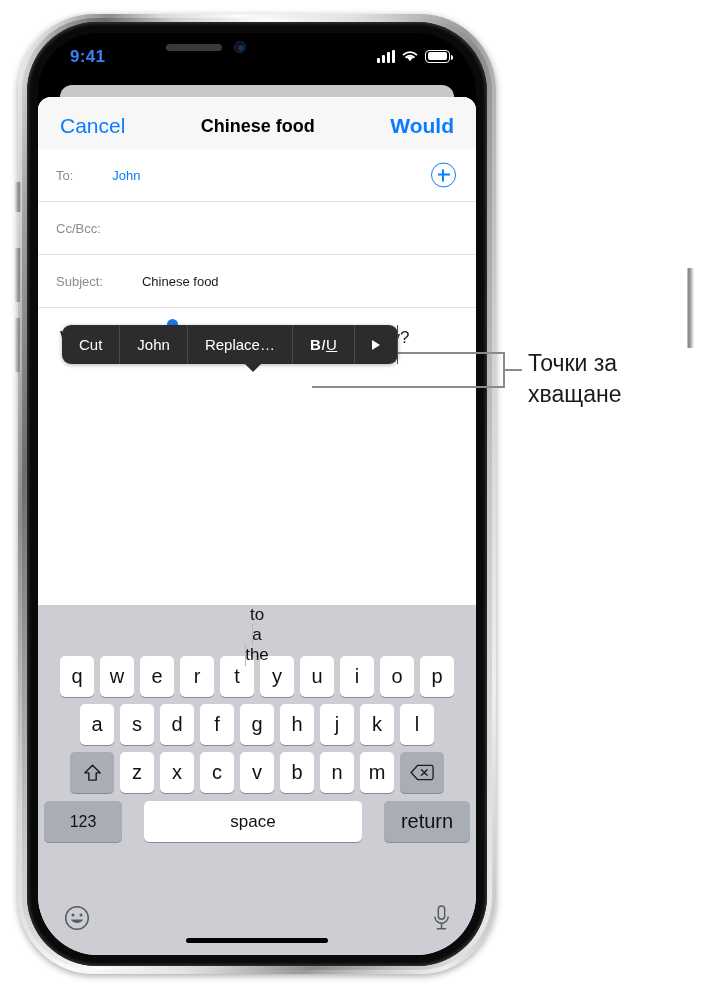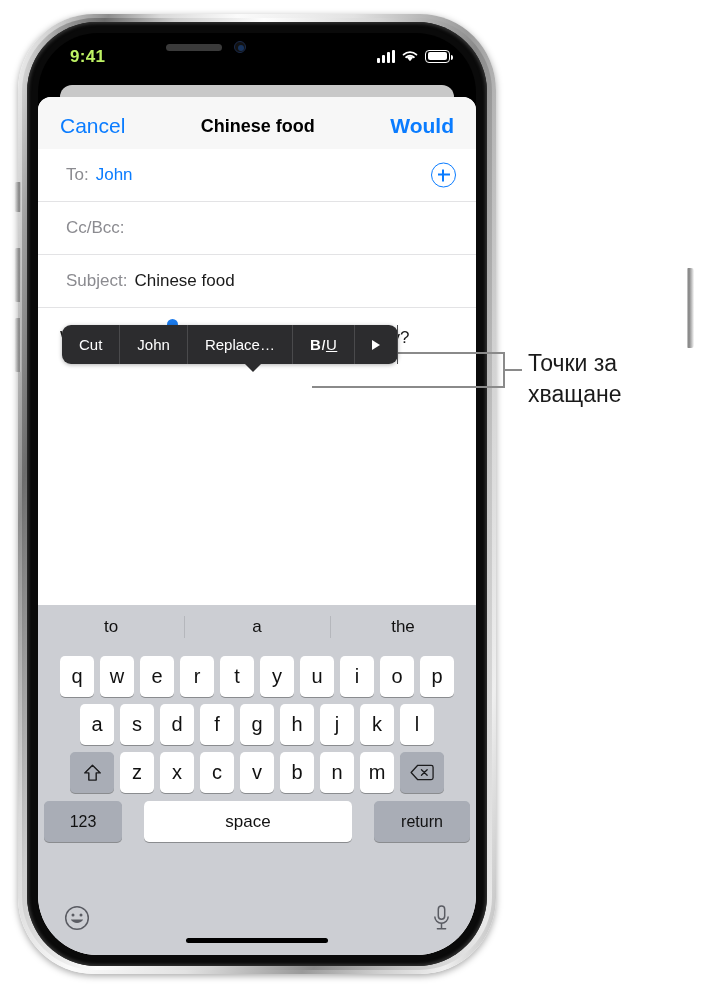--- a/index.html
+++ b/index.html
@@ -50,21 +50,21 @@
   .sb3 { top: 318px; height: 54px; }
   .side-btn-r {
     position: absolute; right: 14px; top: 268px; width: 7px; height: 80px;
     background: linear-gradient(270deg,#fafafa,#b5b5b5 40%,#7e7e7e 75%,#d6d6d6);
     border-radius: 1px 3px 3px 1px;
   }
 
   
   .statusbar {
     position: absolute; left: 0; top: 0; width: 438px; height: 52px;
-    color: #bef264;
+    color: #3b82f6;
   }
   .notch {
     position: absolute; left: 50%; top: 0; transform: translateX(-50%);
     width: 164px; height: 28px; background: #000;
     border-radius: 0 0 20px 20px;
   }
   .speaker {
     position: absolute; left: 128px; top: 11px; width: 56px; height: 7px;
     border-radius: 4px; background: #3a3a3a;
   }
@@ -116,23 +116,23 @@
   .navbar {
     position: relative; height: 52px; background: #f7f7f7;
     display: flex; align-items: center; justify-content: space-between;
     padding: 6px 22px 0 22px;
   }
   .nav-btn { color: #0a7cff; font-size: 21px; }
   .nav-btn.send { font-weight: bold; }
   .nav-title { font-size: 18px; font-weight: bold; color: #000; }
 
   .field {
-    position: relative; height: 53px; padding: 0 28px;
+    position: relative; height: 53px; padding: 0 18px;
     display: flex; align-items: center;
-    border-bottom: 1px solid #e3e3e5; background: #fff; font-size: 17px;
+    border-bottom: 1px solid #e3e3e5; background: #fff; font-size: 13px; gap: 32px;
   }
   .f-label { color: #8b8b90; }
   .f-value { color: #0a7cff; margin-left: 7px; }
   .f-value.dark { color: #1a1a1a; }
   .plus {
     position: absolute; right: 20px; top: 50%; transform: translateY(-50%);
     width: 25px; height: 25px; border: 1.7px solid #0a7cff; border-radius: 50%;
   }
   .plus::before,.plus::after{
     content:""; position:absolute; background:#0a7cff;
@@ -186,21 +186,21 @@
     border-top: 9px solid #2c2c2e;
   }
 
   
   .keyboard {
     position: absolute; left: 0; bottom: 0; width: 438px; height: 350px;
     background: #ccced3;
   }
   .predict {
     height: 44px; display: flex; align-items: center;
-    border-bottom: 0; background: #ccced3;
+    border-bottom: 0; background: #ccced3; flex-direction: column;
   }
   .predict .p {
     flex: 1; text-align: center; font-size: 17px; color: #111;
     position: relative;
   }
   .predict .p + .p::before {
     content: ""; position: absolute; left: 0; top: 50%; transform: translateY(-50%);
     width: 1px; height: 22px; background: #b5b7bc;
   }
   .krow { display: flex; justify-content: center; gap: 6px; margin-top: 7px; }
@@ -208,21 +208,21 @@
   .key {
     width: 34px; height: 41px; background: #fff; border-radius: 5px;
     display: flex; align-items: center; justify-content: center;
     font-size: 20px; color: #111;
     box-shadow: 0 1px 0 rgba(0,0,0,.32);
   }
   .key.wide { width: 44px; background: #a9adb6; }
   .krow.r4 { gap: 22px; margin-top: 8px; padding: 0 6px; }
   .key.num { width: 78px; background: #a9adb6; font-size: 16px; }
   .key.space { flex: 1; background: #fff; font-size: 17px; }
-  .key.ret { width: 96px; background: #a9adb6; font-size: 16px; }
+  .key.ret { width: 86px; background: #a9adb6; font-size: 20px; }
   .key.fn { height: 41px; }
   .shift-ic { width: 19px; height: 18px; }
   .del-ic { width: 24px; height: 17px; }
   .kbd-bottom {
     position: absolute; left: 0; bottom: 0; width: 438px; height: 56px;
     display: flex; align-items: flex-start; justify-content: space-between;
     padding: 6px 26px 0 26px;
   }
   .homebar {
     position: absolute; left: 50%; bottom: 12px; transform: translateX(-50%);

